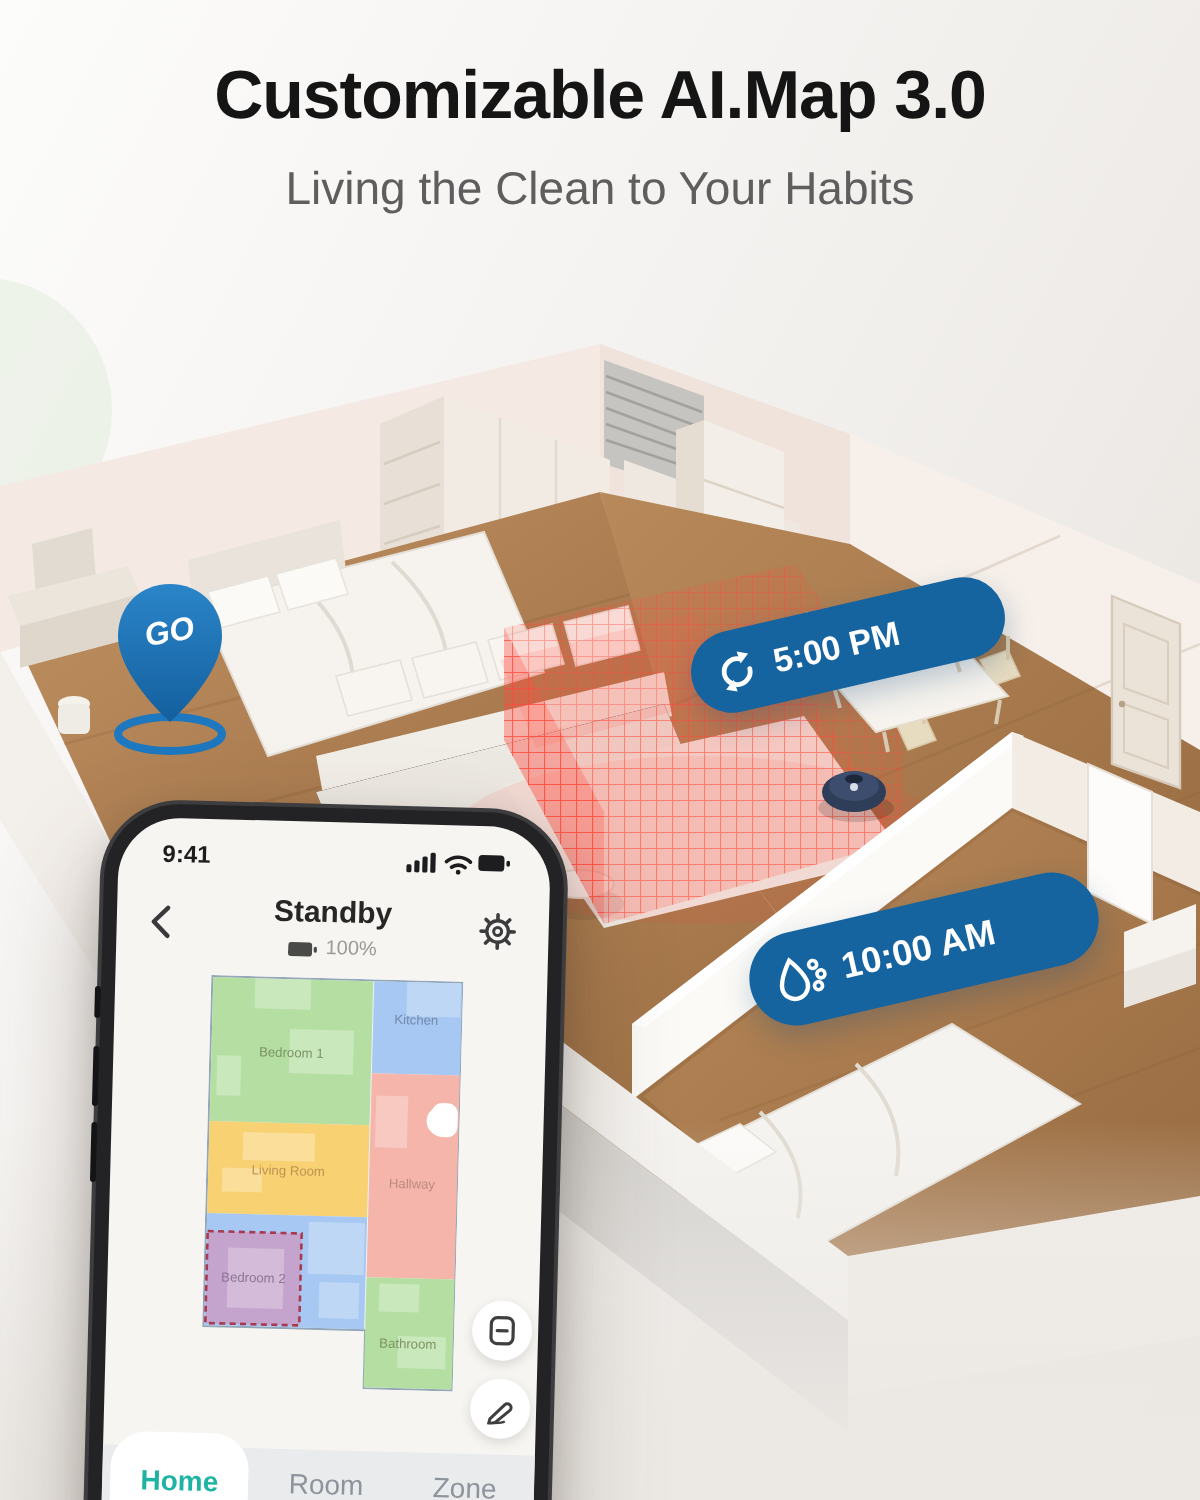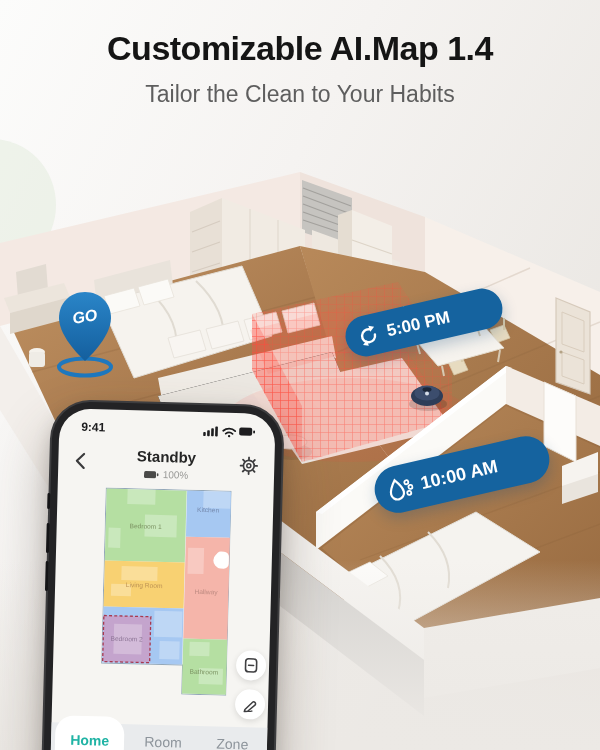--- a/index.html
+++ b/index.html
@@ -47,22 +47,22 @@
   .tabs{position:relative;display:flex;height:100%;}
   .tab{flex:1;display:flex;justify-content:center;padding-top:16px;font-size:14px;color:#8d949b;cursor:pointer;}
   .tab.active{background:#ffffff;border-radius:18px 18px 0 0;color:#1fb3a4;font-weight:700;margin:0 4px;}
 </style>
 </head>
 <body>
 
 <div class="stage">
 
   <div class="headline">
-    <h1>Customizable AI.Map 1.4</h1>
-    <p>Tailor the Clean to Your Habits</p>
+    <h1>Customizable AI.Map 3.0</h1>
+    <p>Living the Clean to Your Habits</p>
   </div>
 
   <svg class="scene" width="600" height="750" viewBox="0 0 600 750">
     <defs>
       <linearGradient id="wood" x1="0" y1="0" x2="1" y2="1">
         <stop offset="0" stop-color="#c09262"></stop>
           <stop offset="1" stop-color="#9a6b42"></stop>
       </linearGradient>
       <linearGradient id="wood2" x1="0" y1="0" x2="1" y2="1">
         <stop offset="0" stop-color="#b8895a"></stop>

